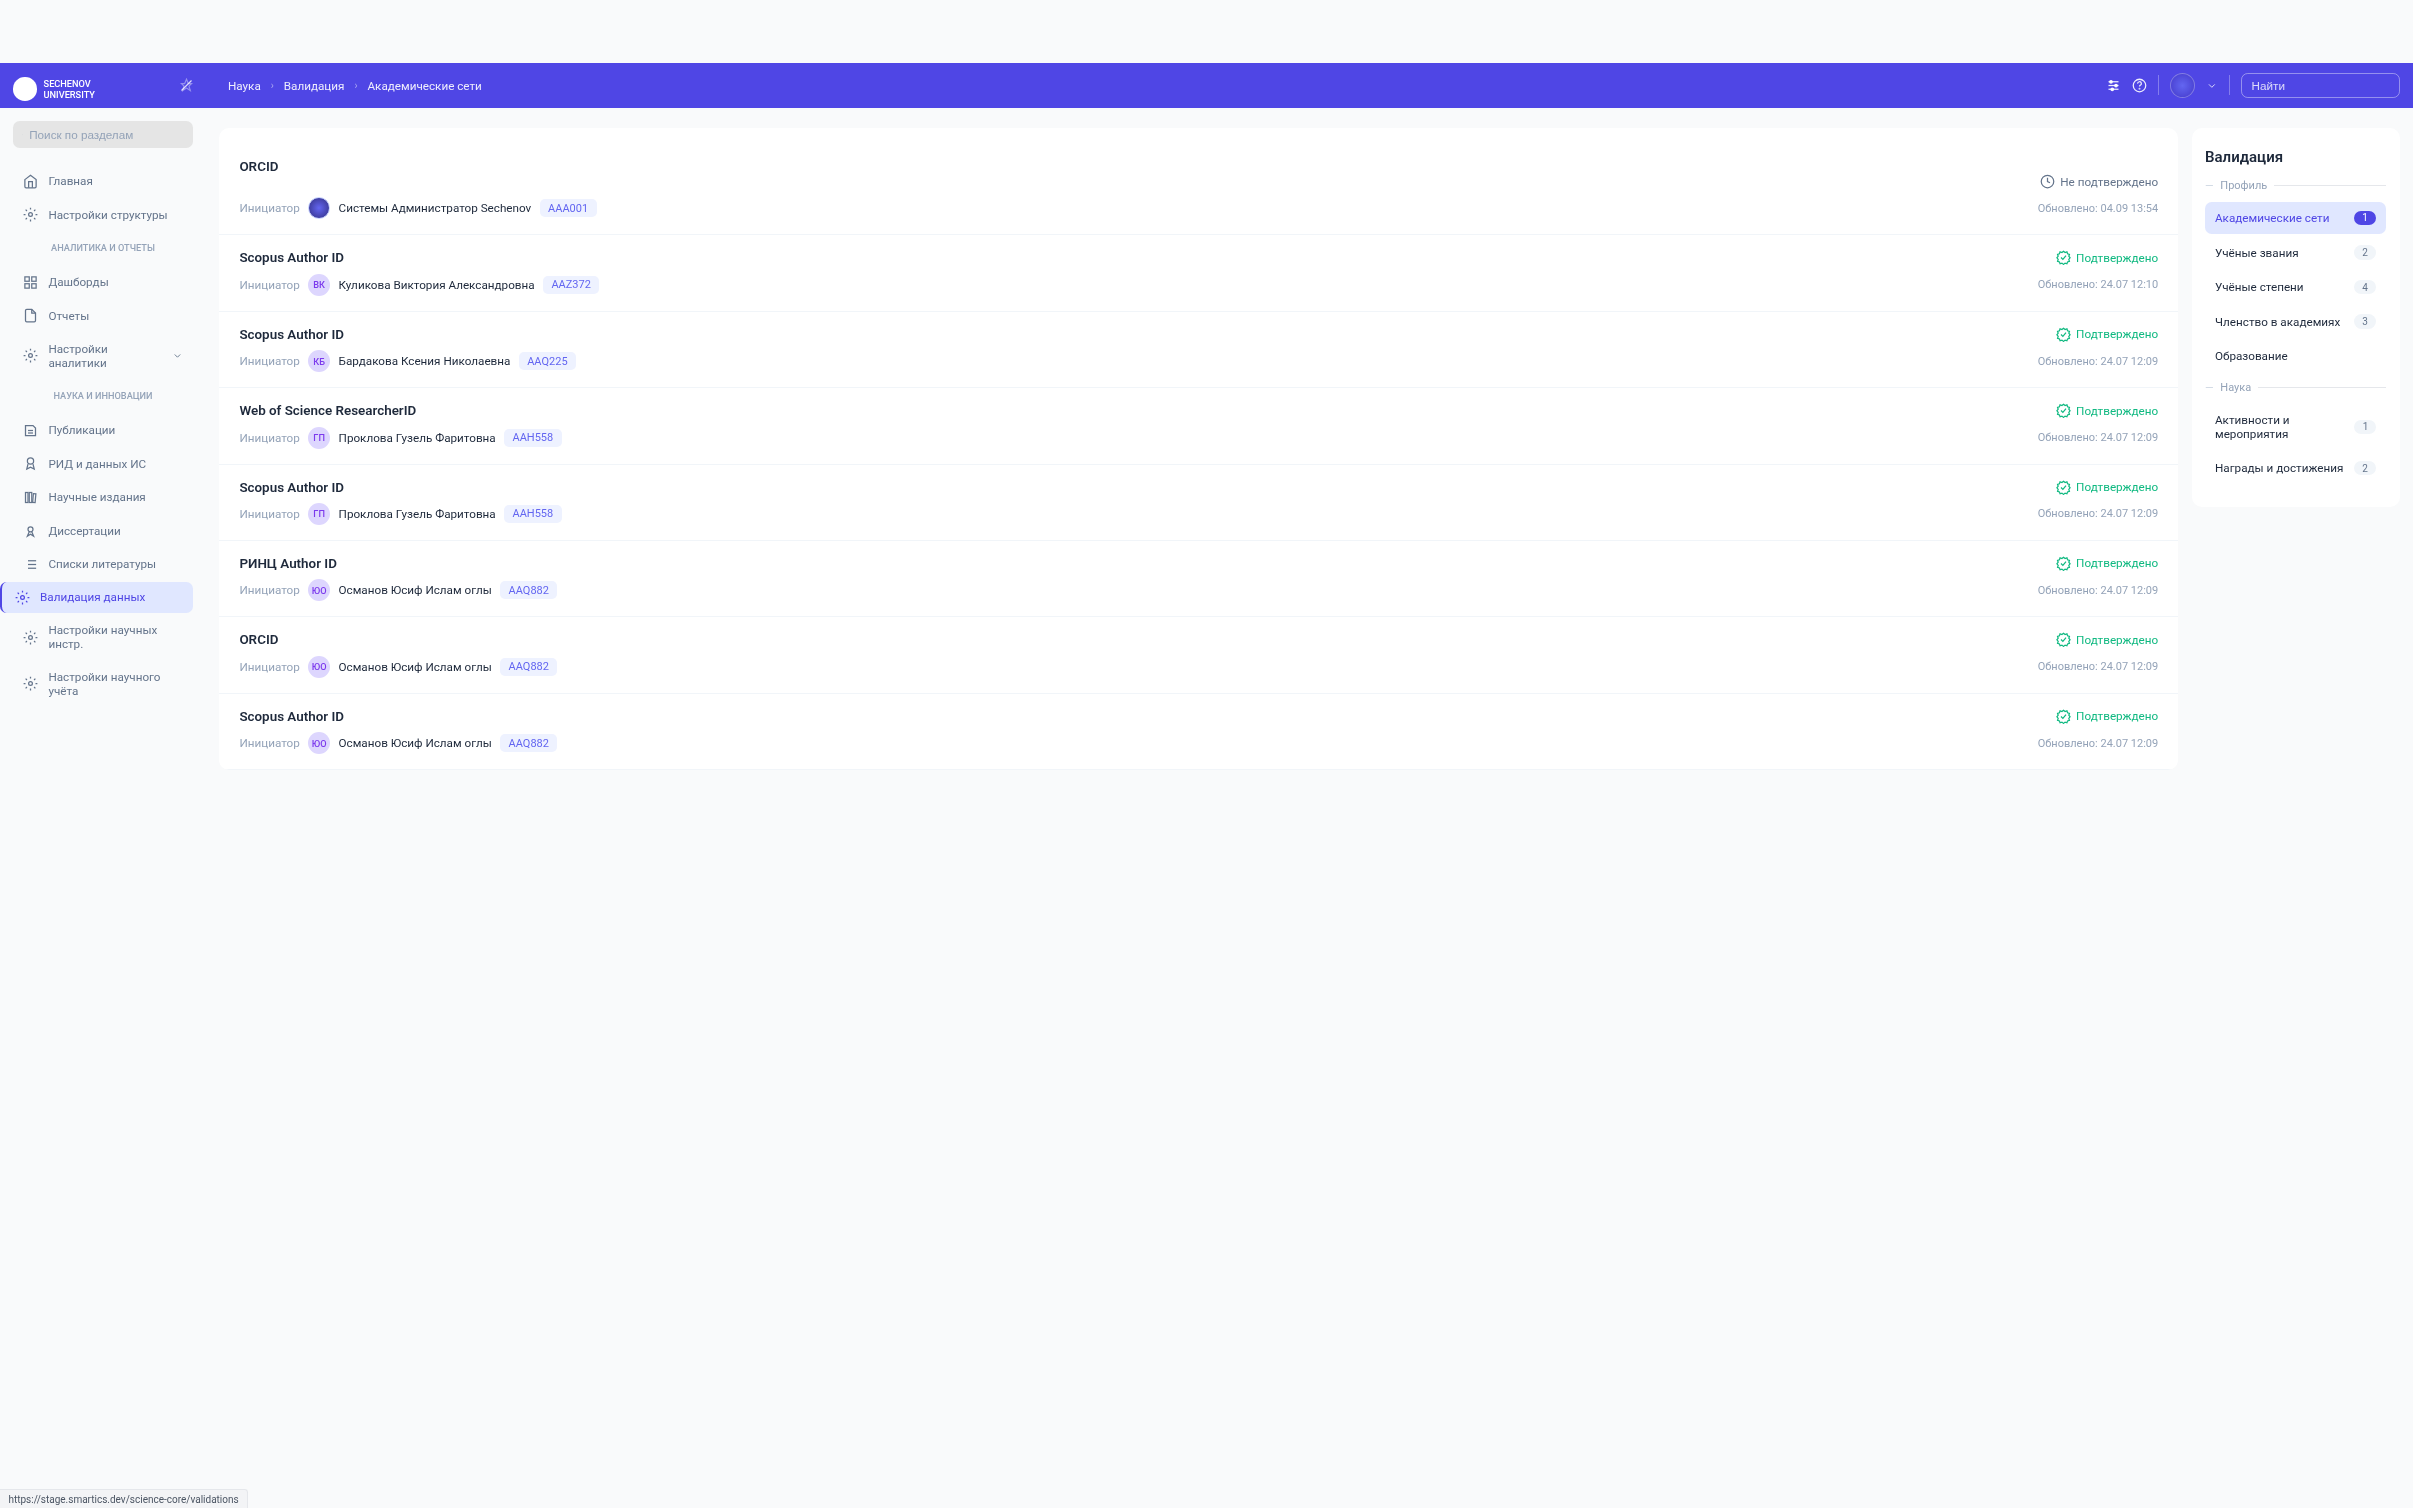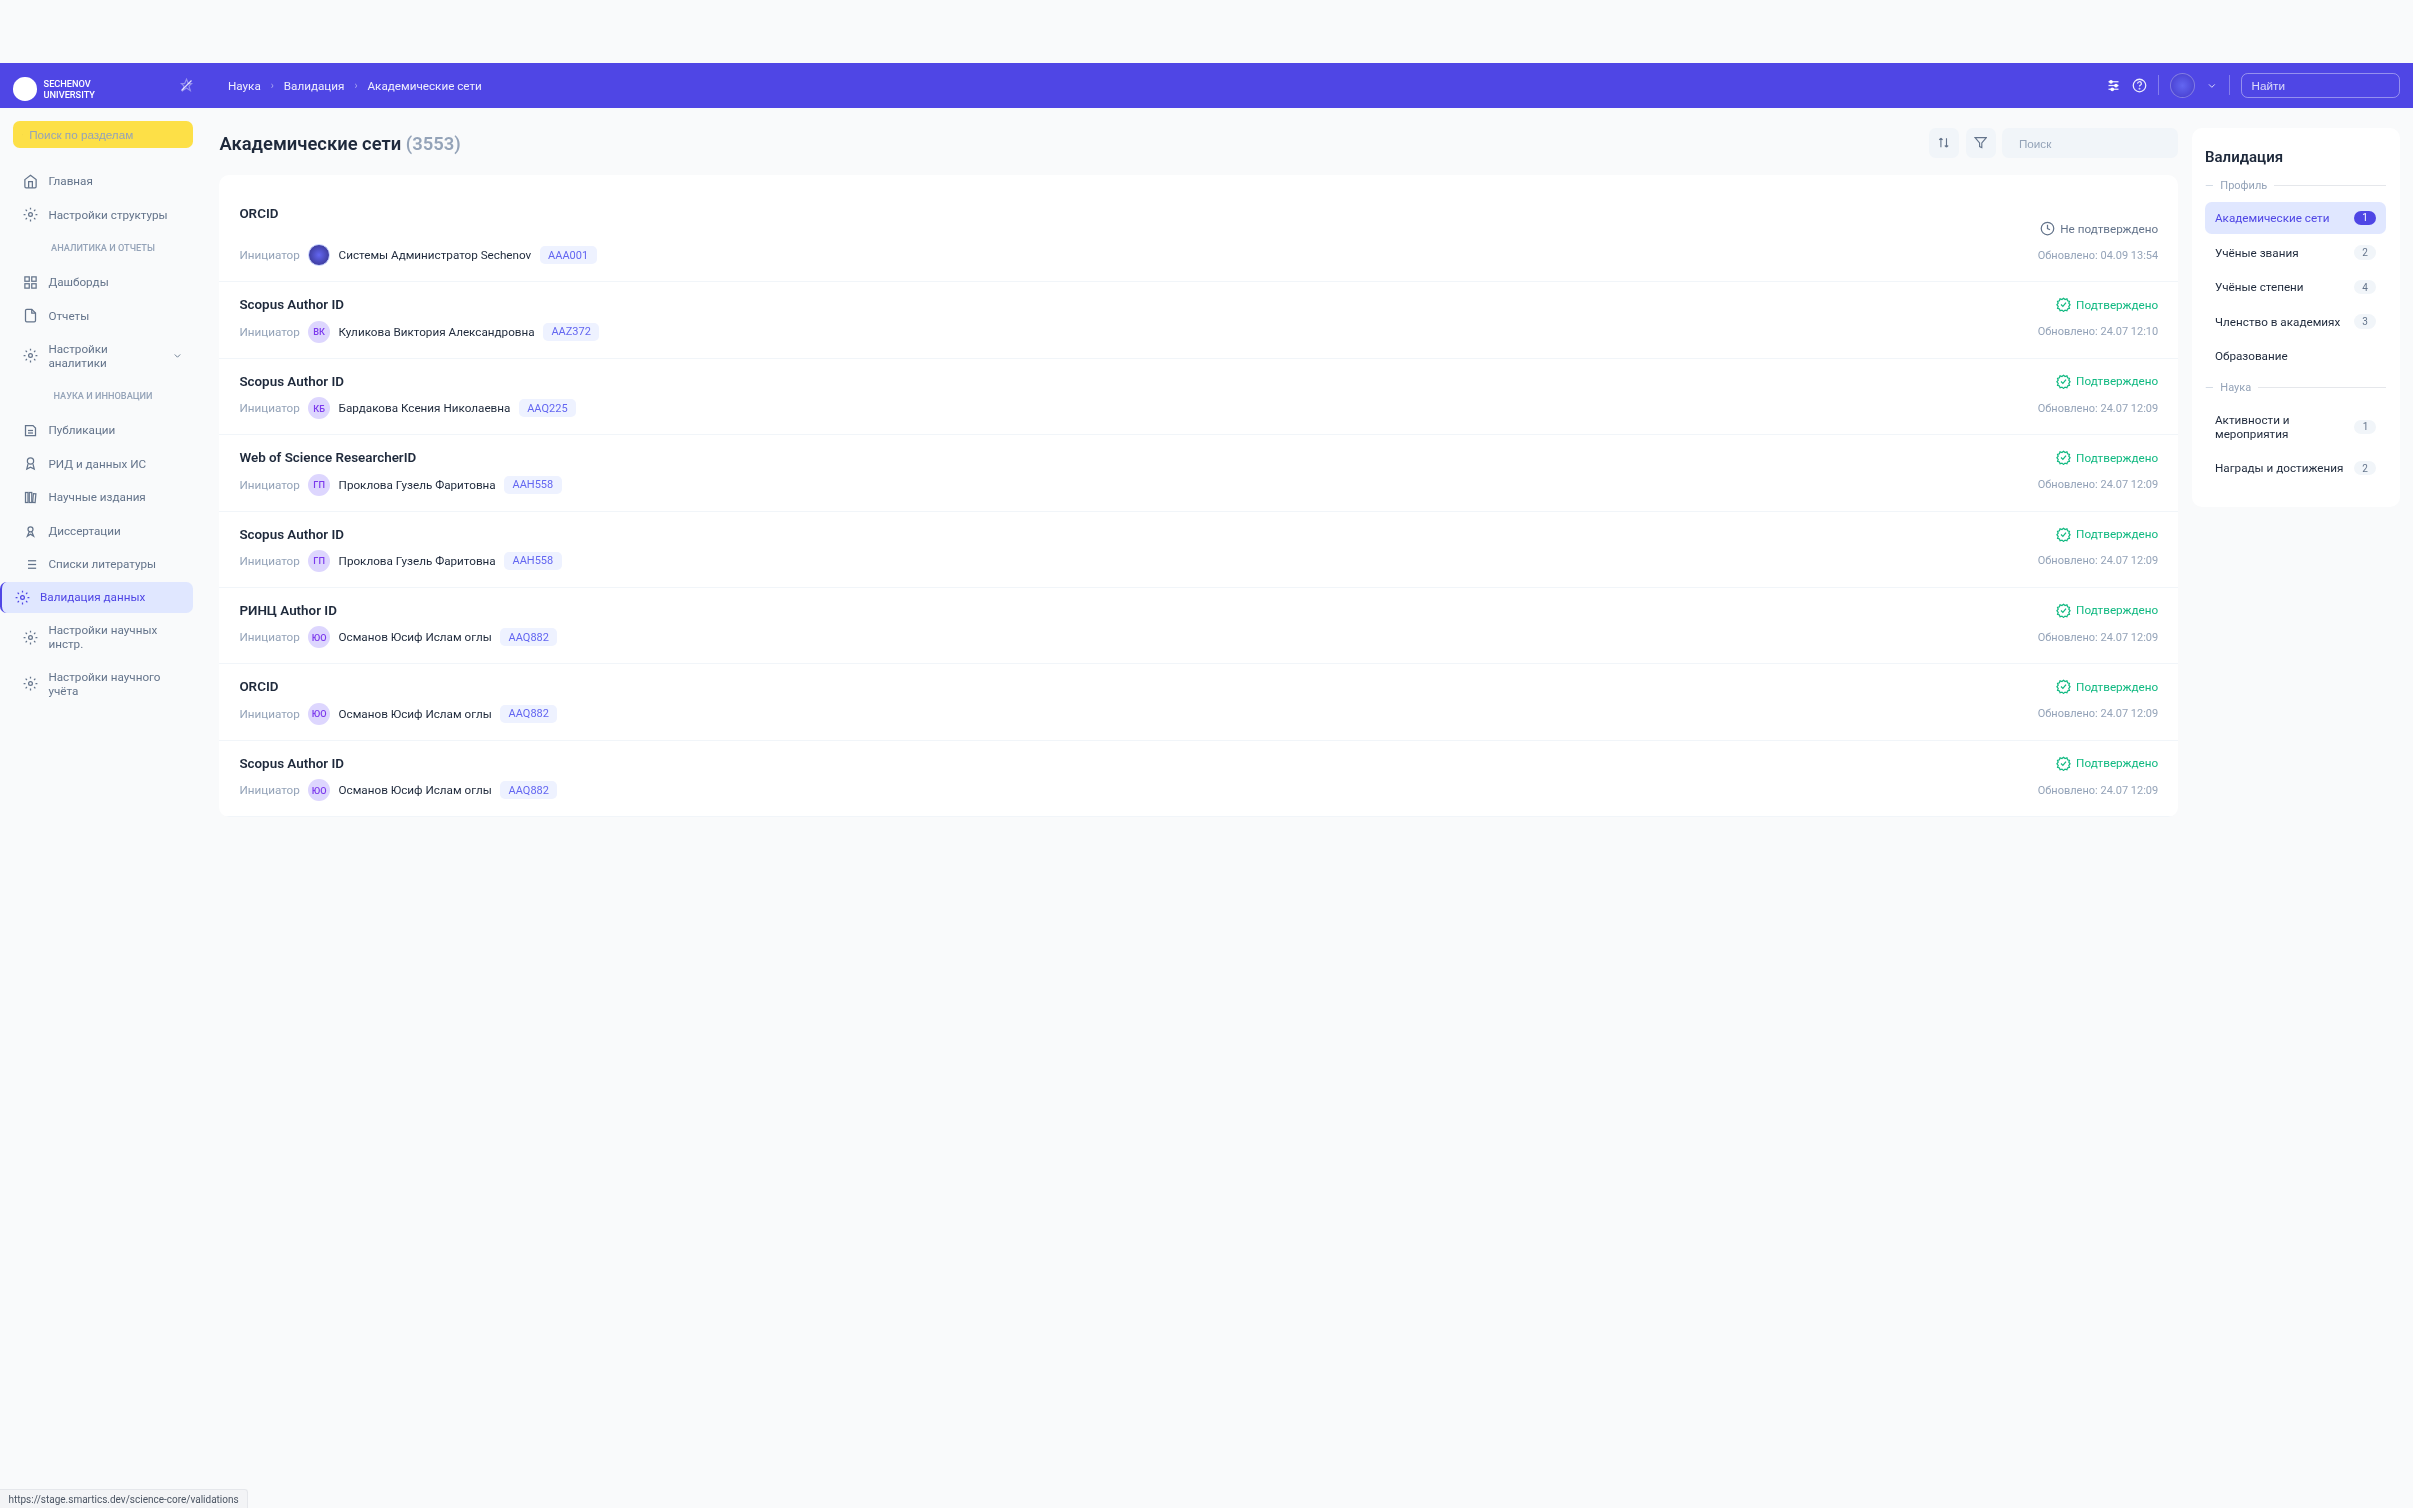--- a/index.html
+++ b/index.html
@@ -112,21 +112,21 @@
 .sidebar {
   width: 206px;
   padding: 13.4px;
   background: #f9fafb;
   height: calc(100vh - 108px);
   overflow-y: auto;
 }
 .sidebar-search {
   display: flex;
   align-items: center;
-  background: #fde047;
+  background: #e5e5e5;
   border-radius: 6.7px;
   padding: 6.7px 8.4px;
   margin-bottom: 17px;
   gap: 6.7px;
 }
 .sidebar-search input {
   background: transparent;
   border: none;
   font-size: 11.7px;
   flex: 1;
@@ -532,45 +532,20 @@
             <circle cx="12" cy="12" r="3"></circle>
             <path d="M12 1v3M12 20v3M4.2 4.2l2.1 2.1M17.7 17.7l2.1 2.1M1 12h3M20 12h3M4.2 19.8l2.1-2.1M17.7 6.3l2.1-2.1"></path>
           </svg>
           <span>Настройки научного учёта</span>
         </div>
       </div>
   </div>
 
   <div class="main">
     <div class="content">
-      <div class="page-head">
-        <span class="page-title">
-          <span>Академические сети</span>
-          <span class="page-count">(3553)</span>
-        </span>
-        <div class="head-actions">
-          <div class="icon-btn">
-            <svg width="13.4" height="13.4" viewBox="0 0 24 24" fill="none" stroke="currentColor" stroke-width="2">
-                <path d="M7 4v16M7 4l-3 3M7 4l3 3M17 20V4M17 20l-3-3M17 20l3-3"></path>
-              </svg>
-          </div>
-          <div class="icon-btn">
-            <svg width="13.4" height="13.4" viewBox="0 0 24 24" fill="none" stroke="currentColor" stroke-width="2">
-                <polygon points="22 3 2 3 10 12.46 10 19 14 21 14 12.46 22 3"></polygon>
-              </svg>
-          </div>
-          <div class="search-content">
-            <svg width="13.4" height="13.4" viewBox="0 0 24 24" fill="none" stroke="#94a3b8" stroke-width="2">
-                <circle cx="11" cy="11" r="8"></circle>
-                <line x1="21" y1="21" x2="16.65" y2="16.65"></line>
-              </svg>
-            <input placeholder="Поиск" style="">
-          </div>
-        </div>
-      </div>
       <div class="card-list" id="card-list">
           <div class="card">
     <div class="card-top">
       <span class="card-title">ORCID</span>
       <span class="status pending">
                 <svg width="15" height="15" viewBox="0 0 24 24" fill="none" stroke="#64748b" stroke-width="2">
                   <circle cx="12" cy="12" r="10"></circle>
                   <polyline points="12 6 12 12 16 14"></polyline>
                 </svg>
                 <span>Не подтверждено</span>

